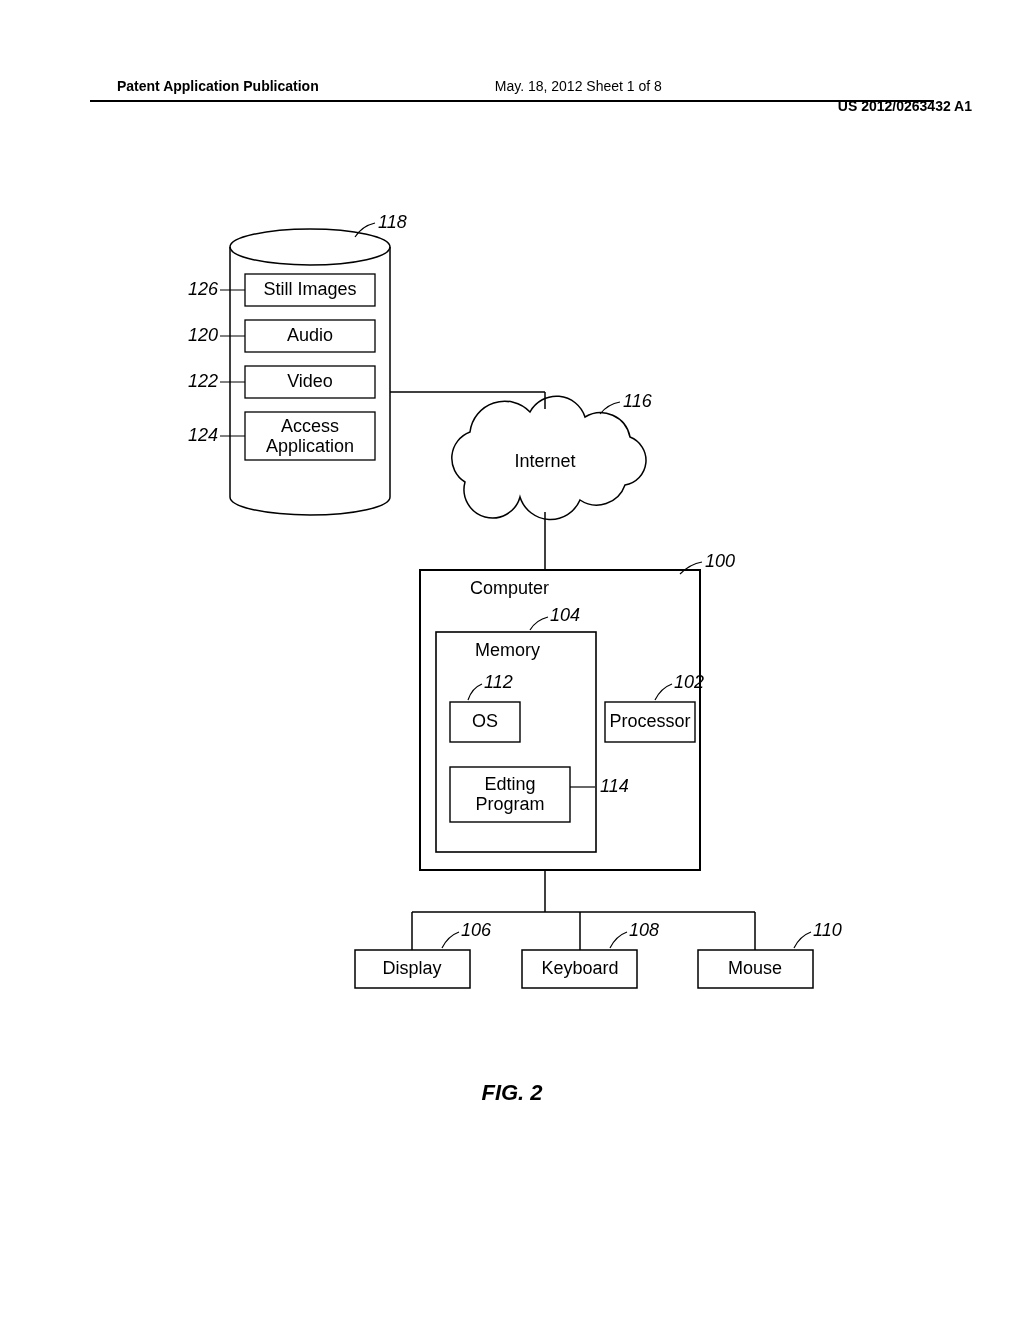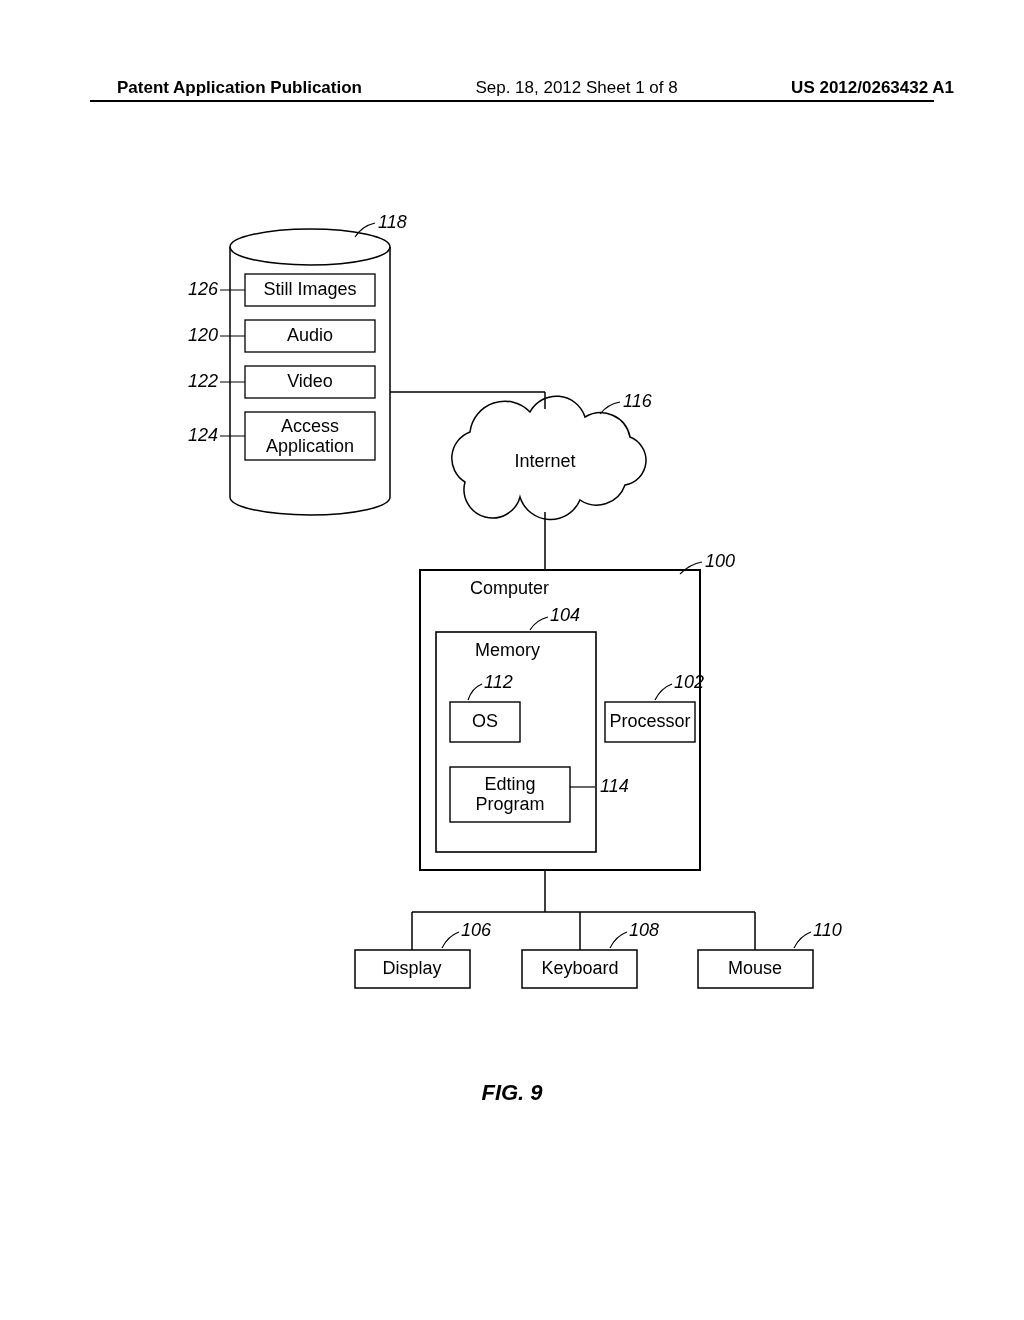--- a/index.html
+++ b/index.html
@@ -12,27 +12,27 @@
     height: 1320px;
     position: relative;
   }
   .header {
     position: absolute;
     top: 78px;
     left: 0;
     right: 0;
     display: flex;
     justify-content: space-between;
-    font-size: 17px;
-    padding: 0 70px 0 117px;
+    font-size: 14px;
+    padding: 0 52px 0 117px;
     gap: 17px;
   }
   .header-left { font-weight: bold; }
   .header-mid { }
-  .header-right { font-weight: bold; }
+  .header-right { font-weight: bold; margin-top: 20px; }
   .header-divider {
     position: absolute;
     top: 100px;
     left: 90px;
     right: 90px;
     border-top: 2px solid #000;
   }
 
   
   .diagram {
@@ -62,21 +62,21 @@
     font-style: italic;
     font-weight: bold;
     font-size: 22px;
   }
 </style>
 </head>
 <body>
 
 <div class="header">
   <span class="header-left">Patent Application Publication</span>
-  <span class="header-mid">Sep. 18, 2012  Sheet 1 of 8</span>
+  <span class="header-mid">May. 18, 2012  Sheet 1 of 8</span>
   <span class="header-right">US 2012/0263432 A1</span>
 </div>
 <div class="header-divider"></div>
 
 <div class="diagram">
 <svg viewBox="0 0 720 820">
 
   <g>
 
     <path d="M 80 35 L 80 285 A 80 18 0 0 0 240 285 L 240 35" fill="none" stroke="#000" stroke-width="1.5"></path>
@@ -179,13 +179,13 @@
   <text class="ref-text" x="479" y="724">108</text>
 
   <rect x="548" y="738" width="115" height="38" fill="none" stroke="#000" stroke-width="1.5"></rect>
   <text class="box-text" x="605" y="762" text-anchor="middle">Mouse</text>
   <path d="M 644 736 Q 650 724 661 720" fill="none" stroke="#000" stroke-width="1.2"></path>
   <text class="ref-text" x="663" y="724">110</text>
 
 </svg>
 </div>
 
-<div class="fig-label">FIG. 9</div>
+<div class="fig-label">FIG. 2</div>
 
 </body></html>

